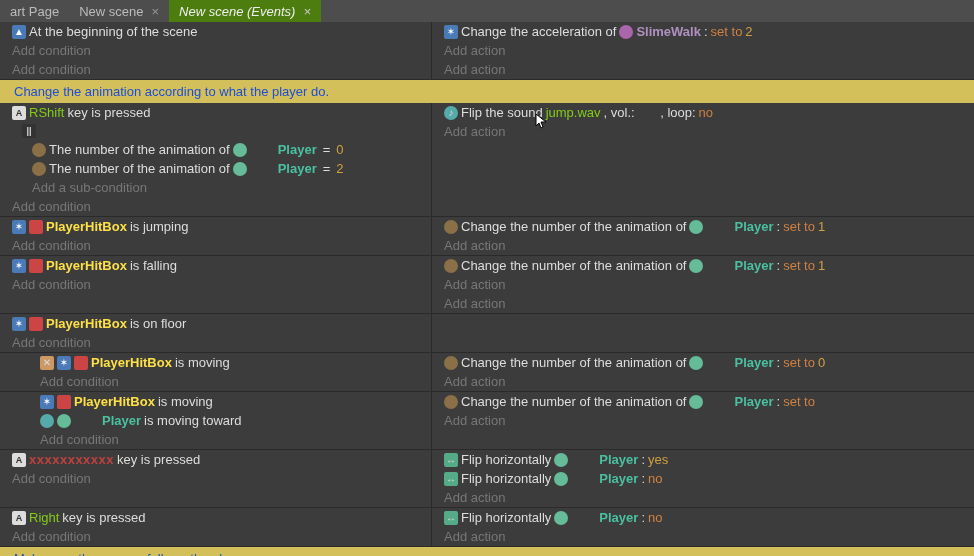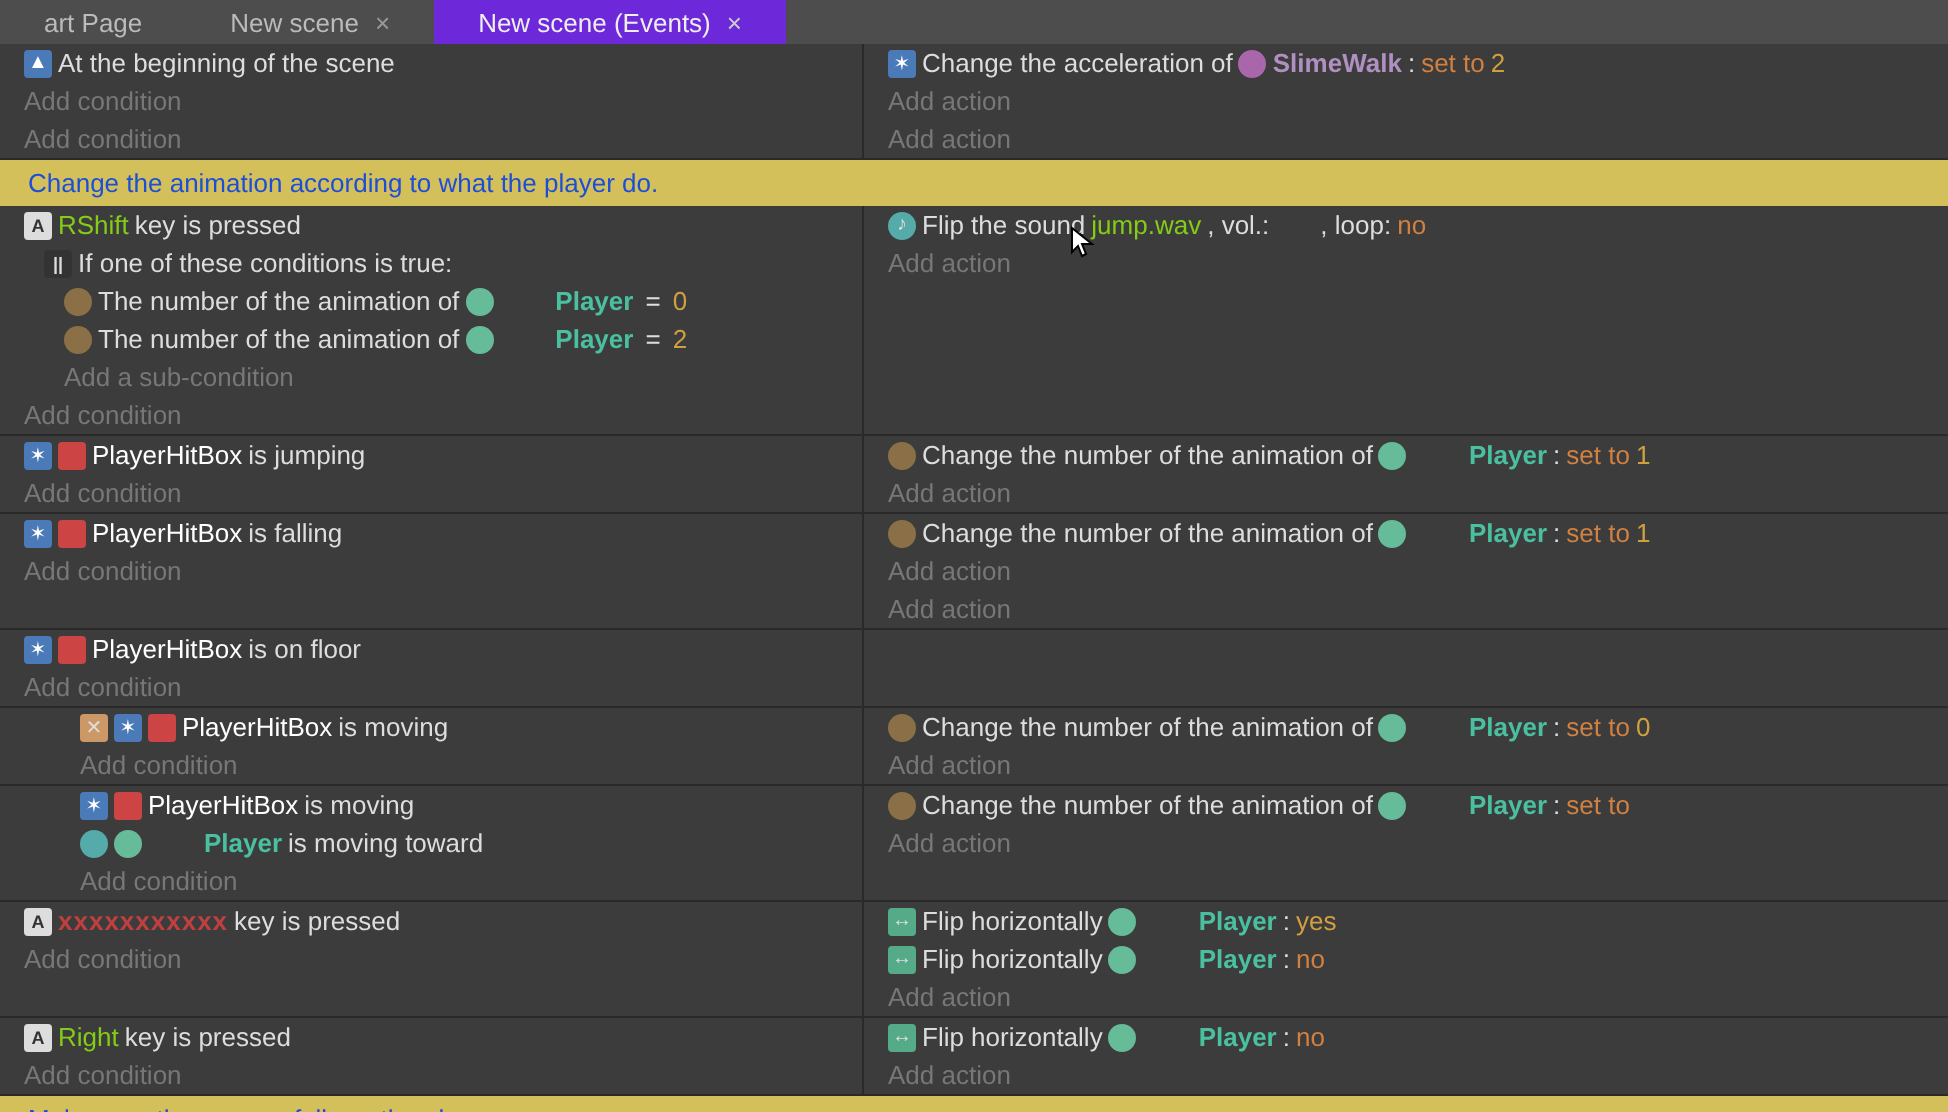--- a/index.html
+++ b/index.html
@@ -12,30 +12,31 @@
   height: 556px;
   overflow: hidden;
 }
 .tabs {
   display: flex;
   background: #4d4d4d;
   height: 22px;
   align-items: stretch;
 }
 .tab {
-  padding: 3px 22px;
+  padding: 3px 10px;
   color: #bbb;
   display: flex;
   align-items: center;
   gap: 8px;
   cursor: pointer;
 }
 .tab.active {
-  background: #6d28d9;
+  background: #4d7c0f;
   color: #eee;
+  font-style: italic;
 }
 .tab .close {
   font-size: 13px;
   color: #999;
 }
 .tab.active .close { color: #ccc; }
 
 .events {
   height: 534px;
   overflow: hidden;
@@ -95,21 +96,21 @@
 .icon-or { background: #333; color: #ddd; font-weight: bold; font-size: 9px; padding: 0 1px; }
 .icon-brown { background: #8b6f47; border-radius: 50%; }
 .icon-red { background: #c44; }
 .icon-green { background: #6b9; border-radius: 50%; }
 .icon-purple { background: #a6a; border-radius: 50%; }
 .icon-orange { background: #c96; }
 .icon-cyan { background: #5aa; border-radius: 50%; }
 .icon-flip { background: #5a8; }
 
 .obj-player { color: #4ac0a0; font-weight: bold; padding-left: 28px; }
-.obj-hitbox { color: #ffffff; font-weight: normal; }
+.obj-hitbox { color: #fde047; font-weight: bold; }
 .obj-slime { color: #b090c0; font-weight: bold; }
 .op-set { color: #d08040; }
 .val-num { color: #d0a040; }
 .val-str { color: #84cc16; }
 .val-no { color: #d08040; }
 .val-yes { color: #d0a040; }
 .val-mask { color: #c04040; font-weight: bold; letter-spacing: 0.5px; }
 .val-hidden { color: #3c3c3c; }
 .txt { color: #ddd; }
 .eq { color: #ddd; padding: 0 3px; }
@@ -170,21 +171,20 @@
 
 <div class="event-row">
   <div class="conditions">
     <div class="line">
       <span class="icon icon-key">A</span>
       <span class="val-str">RShift</span>
       <span class="txt">key is pressed</span>
     </div>
     <div class="line indent1">
       <span class="icon icon-or">||</span>
-      <span class="txt">If one of these conditions is true:</span>
     </div>
     <div class="line indent2">
       <span class="icon icon-brown"></span>
       <span class="txt">The number of the animation of</span>
       <span class="icon icon-green"></span>
       <span class="obj-player">Player</span>
       <span class="eq">=</span>
       <span class="val-num">0</span>
     </div>
     <div class="line indent2">

